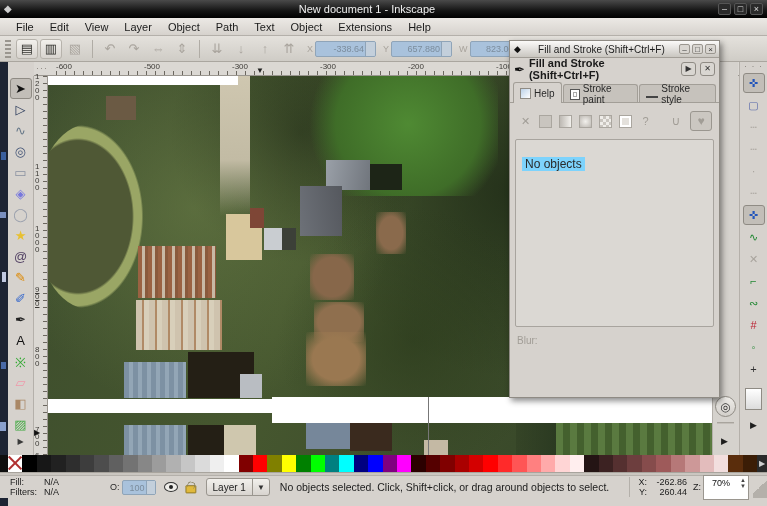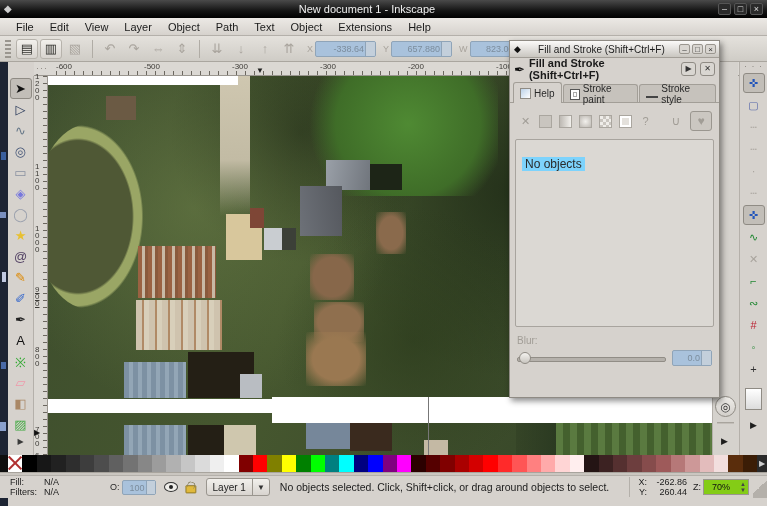--- a/index.html
+++ b/index.html
@@ -190,21 +190,21 @@
   .ospin::after { content:""; position:absolute; right:0; top:0; width:8px; height:100%; background:#c3cfdb; border-left:1px solid #8fa4b8; }
   .eye { width:14px; height:10px; border:1px solid #333; border-radius:50%; position:relative; margin-left:8px; background:#efede9; }
   .eye::after { content:""; position:absolute; left:4px; top:2px; width:4px; height:4px; border-radius:50%; background:#222; }
   .layer-dd { display:flex; align-items:center; margin-left:7px; border:1px solid #9a968f; background:linear-gradient(#f2f0ec,#d8d4cf); height:18px; border-radius:3px; }
   .layer-dd .lname { padding:0 6px; font-size:10px; }
   .layer-dd .ddarrow { border-left:1px solid #9a968f; padding:0 4px; font-size:8px; color:#333; height:100%; display:flex; align-items:center; }
   .status-msg { margin-left:10px; flex:1; font-size:10.5px; color:#1c1c1c; white-space:nowrap; overflow:hidden; }
   .coords { display:grid; grid-template-columns:12px 40px; line-height:10px; font-size:9px; text-align:right; border-left:1px solid #b4b0aa; padding-left:5px; }
   .zoomfield { display:flex; align-items:center; gap:2px; margin:0 4px 0 6px; }
   .zoomfield label { font-size:9px; }
-  .zspin { width:46px; height:16px; background:#84cc16; border:1px solid #9a968f; font-size:9px; color:#111; padding:2px 0 8px 8px; position:relative; }
+  .zspin { width:46px; height:25px; background:#ffffff; border:1px solid #9a968f; font-size:9px; color:#111; padding:2px 0 8px 8px; position:relative; }
   .zspin i { position:absolute; right:2px; top:1px; font-style:normal; font-size:6px; line-height:6px; color:#444; }
   .resize-grip { width:14px; height:100%; background:linear-gradient(135deg, transparent 50%, #b4b0aa 50%); }
 </style>
 </head>
 <body>
 
 <div class="app">
 
   <div class="titlebar">
     <span class="appicon">◆</span>
@@ -434,26 +434,20 @@
         <span class="pbtn">?</span>
         <span class="fillrule">
           <span class="frbtn">∪</span>
           <span class="frbtn sel">♥</span>
         </span>
       </div>
       <div class="noobj-frame">
         <span class="noobj-legend">No objects</span>
       </div>
       <div class="blur-label">Blur:</div>
-      <div class="slider-row">
-        <span class="slider">
-            <span class="knob" style="left:2px;"></span>
-          </span>
-        <span class="spin-sm">0.0</span>
-      </div>
     </div>
   </div>
 
   <div class="palette" id="palette">
       <span class="swatch none"></span>
       <span class="swatch" style="background: rgb(0, 0, 0);"></span>
       <span class="swatch" style="background: rgb(23, 23, 23);"></span>
       <span class="swatch" style="background: rgb(33, 33, 33);"></span>
       <span class="swatch" style="background: rgb(46, 46, 46);"></span>
       <span class="swatch" style="background: rgb(61, 61, 61);"></span>

